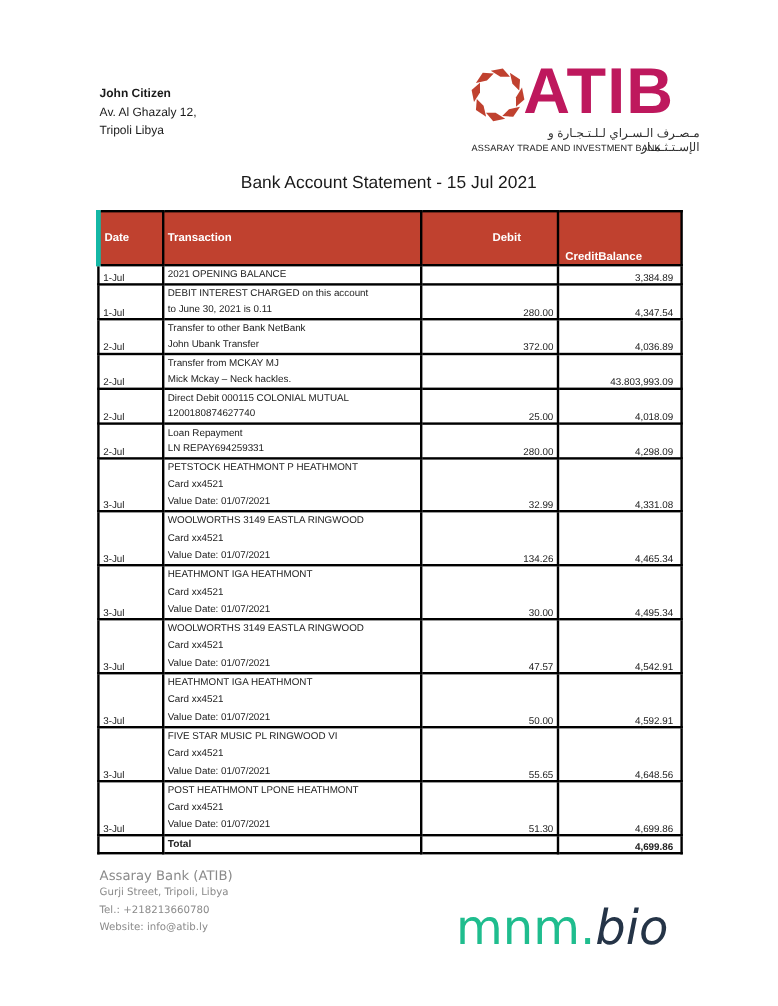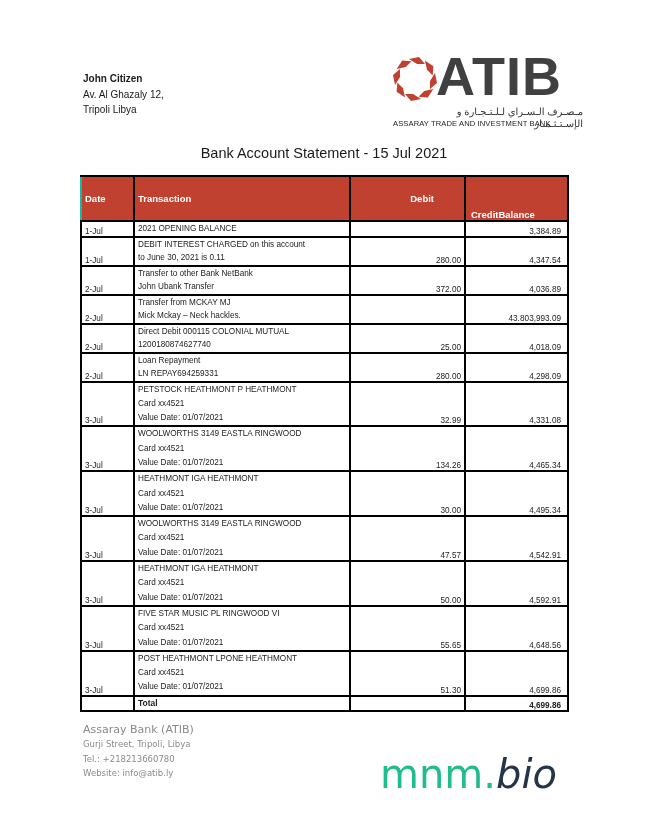--- a/index.html
+++ b/index.html
@@ -3,30 +3,30 @@
   <meta charset="utf-8">
   <style>
     html, body { margin: 0; padding: 0; background: #ffffff; }
     body { width: 648px; height: 838px; position: relative; overflow: hidden; font-family: "Liberation Sans", sans-serif; color: #111; }
 
     .addr { position: absolute; left: 83px; top: 71px; font-size: 10px; line-height: 15.5px; color: #1a1a1a; }
     .addr .name { font-weight: bold; }
 
     .logo { position: absolute; left: 390px; top: 52px; width: 180px; height: 80px; }
     .logo-mark { position: absolute; left: 0; top: 2px; width: 50px; height: 50px; }
-    .logo-word { position: absolute; left: 46px; top: -6px; font-size: 54px; font-weight: bold; color: #404040; letter-spacing: 1px; line-height: 60px; }
+    .logo-word { position: absolute; left: 46px; top: -6px; font-size: 54px; font-weight: bold; color: #be185d; letter-spacing: 1px; line-height: 60px; }
     .logo-arabic { position: absolute; left: 18px; top: 54px; width: 175px; text-align: right; font-size: 10px; color: #333; line-height: 12px; letter-spacing: 0.5px; }
     .logo-eng { position: absolute; left: 3px; top: 67px; width: 175px; text-align: left; font-size: 7.6px; color: #222; line-height: 10px; letter-spacing: 0.1px; }
 
     .title { position: absolute; left: 0; width: 648px; top: 145px; text-align: center; font-size: 14.5px; color: #1a1a1a; }
 
     table.stmt { position: absolute; left: 80px; top: 175px; width: 489px; border-collapse: collapse; font-size: 8.2px; color: #222; }
     table.stmt th { background: #c0412f; color: #fff; font-weight: bold; font-size: 9.5px; height: 19px; padding: 0 3px; text-align: left; border-top: 2px solid #000; border-bottom: 2px solid #000; }
     table.stmt td { border-left: 2px solid #000; border-right: 2px solid #000; border-bottom: 2px solid #000; padding: 0 3px; vertical-align: bottom; }
-    table.stmt th.c-date { border-left: 2px solid #14b8a6; border-right: 2px solid #000; width: 45px; }
+    table.stmt th.c-date { border-left: 4px solid #14b8a6; border-right: 2px solid #000; width: 45px; }
     table.stmt th.c-tx { width: 208px; border-right: 2px solid #000; }
     table.stmt th.c-debit { width: 80px; text-align: right; padding-right: 30px; border-right: 2px solid #000; margin-left: 31px; }
     table.stmt th.c-cb { border-right: 2px solid #000; padding: 0; }
     .cb-head { display: flex; justify-content: flex-start; padding: 0 3px 0 5px; margin-top: 32px; }
 
     td.date { vertical-align: top; padding-top: 1px; }
     td.tx { vertical-align: top; padding-top: 0; }
     td.tx div { line-height: 13.5px; }
     td.tx.three div { line-height: 14.3px; }
     td.num { text-align: right; padding-bottom: 1px; }

